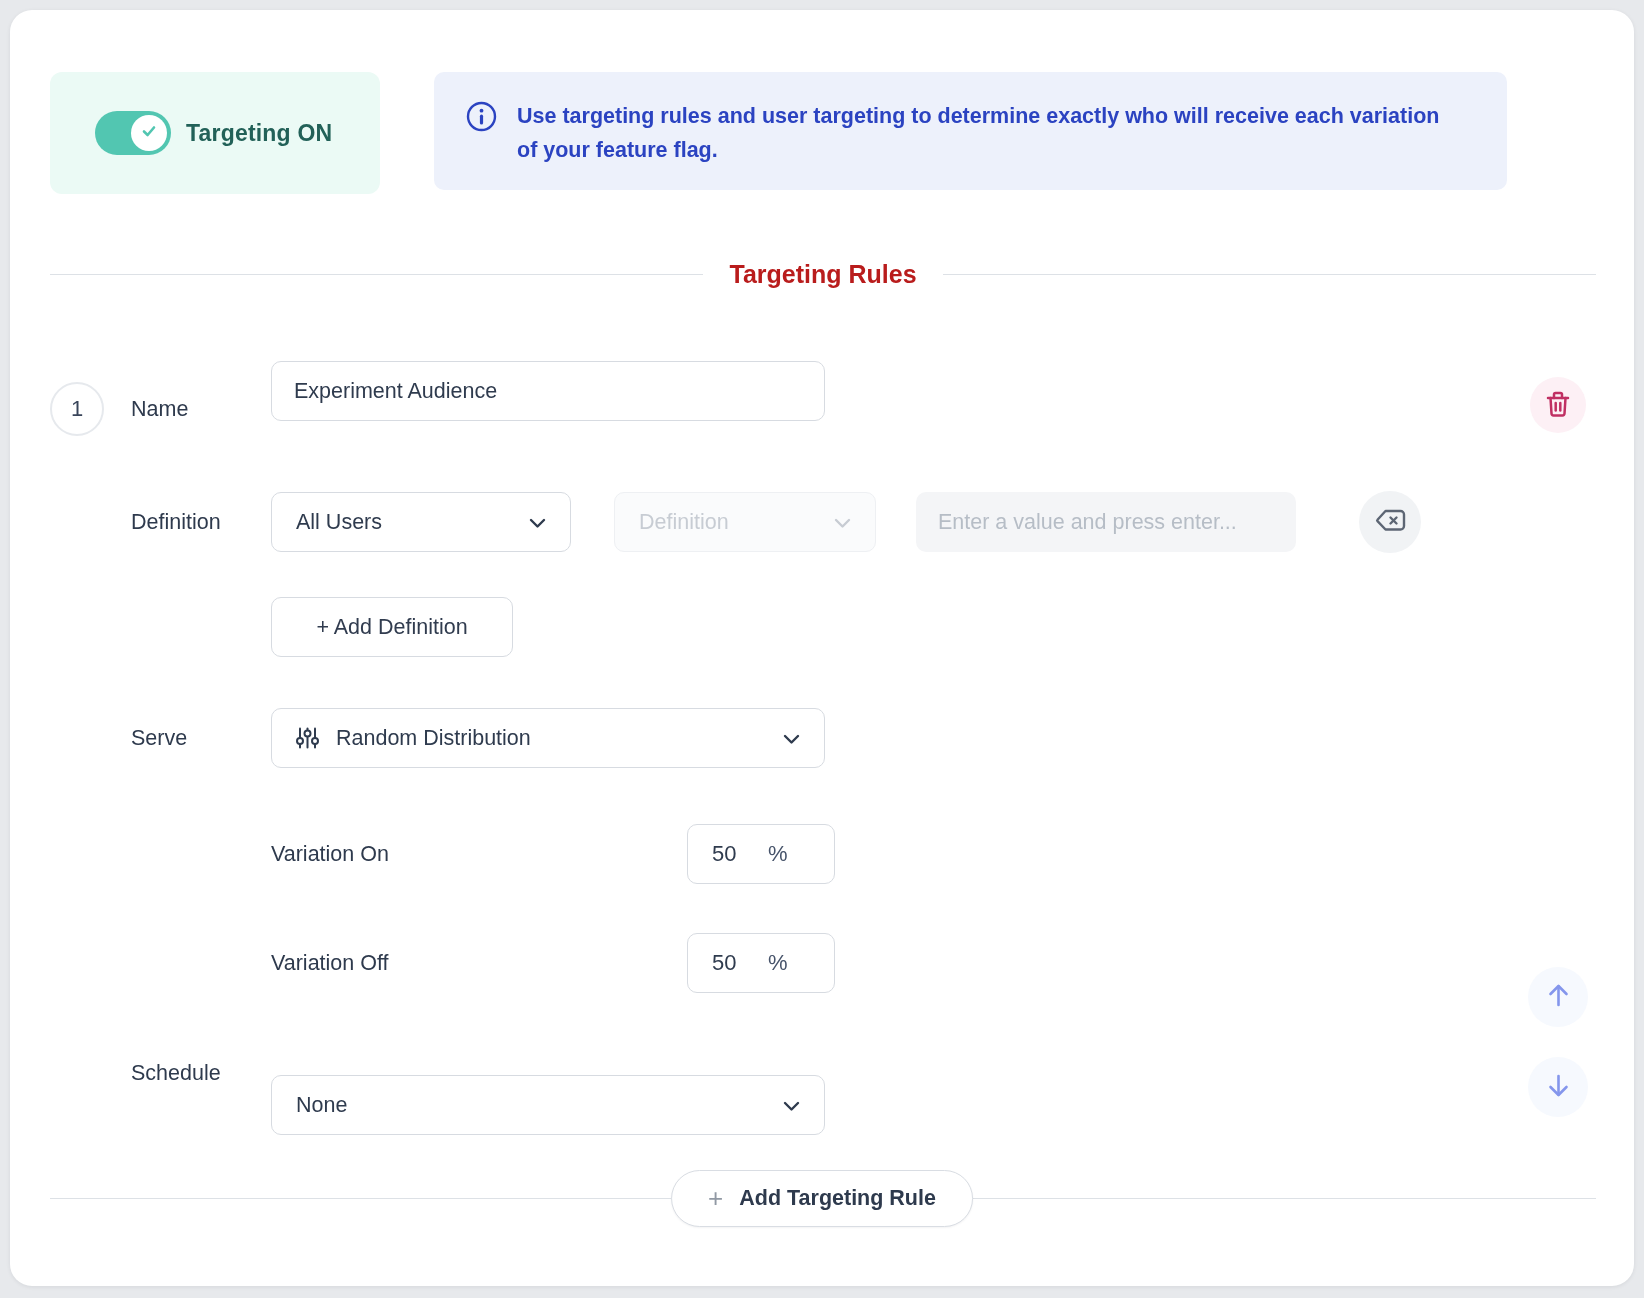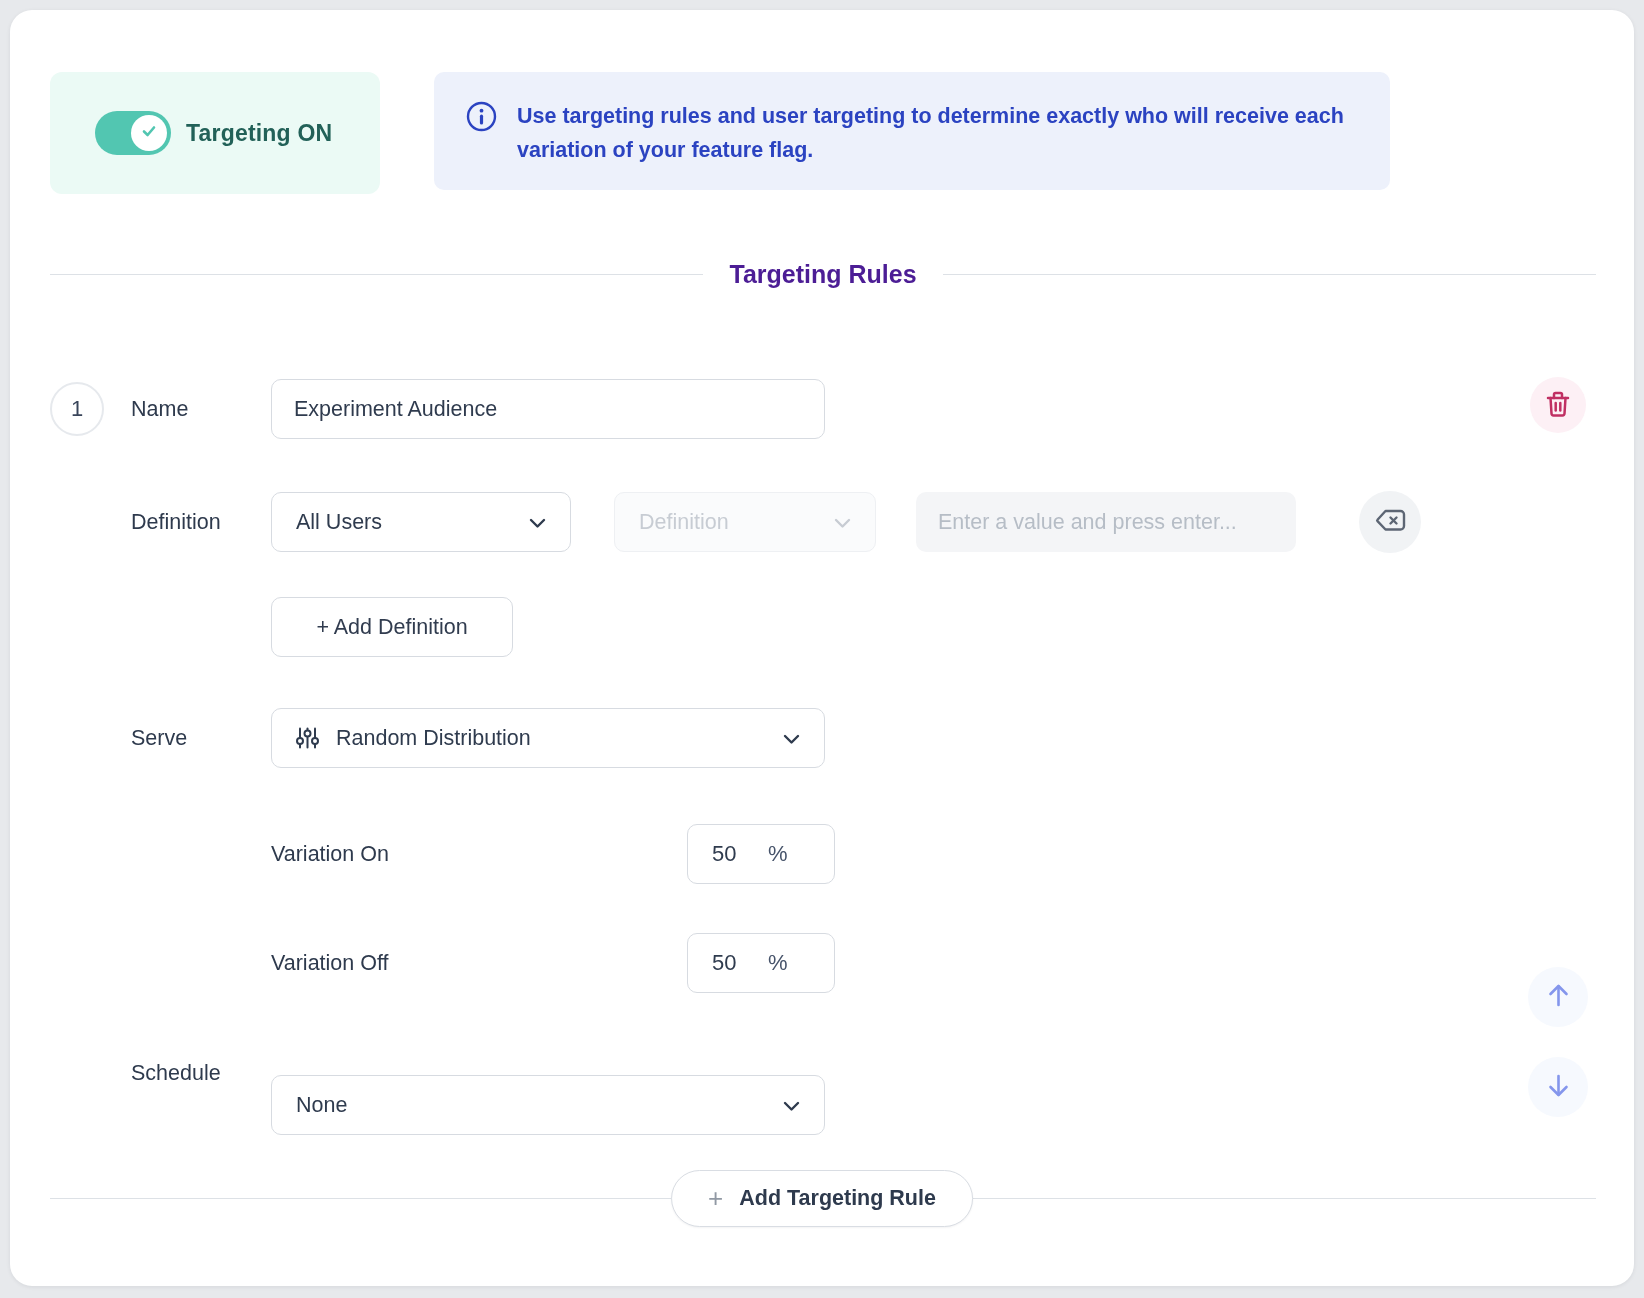--- a/index.html
+++ b/index.html
@@ -25,35 +25,35 @@
   }
   .toggle-knob{
     position:absolute;right:4px;top:4px;width:36px;height:36px;border-radius:50%;
     background:#ffffff;display:flex;align-items:center;justify-content:center;
   }
   .toggle-label{
     position:absolute;left:136px;top:0;height:122px;display:flex;align-items:center;
     font-size:23px;font-weight:700;color:#226158;letter-spacing:.2px;
   }
   .info-banner{
-    position:absolute;left:424px;top:62px;width:956px;height:118px;
+    position:absolute;left:424px;top:62px;width:1073px;height:118px;
     background:#edf1fb;border-radius:10px;box-sizing:border-box;
     padding:27px 46px 0 32px;display:flex;align-items:flex-start;
   }
   .info-icon{flex:0 0 auto;margin-top:2px;}
   .info-text{
     margin-left:20px;font-size:21.5px;line-height:34px;font-weight:700;color:#2b43c1;
   }
   
   .section-row{
     position:absolute;left:40px;top:247px;width:1546px;height:34px;
     display:flex;align-items:center;gap:26px;
   }
   .hline{flex:1;height:1px;background:#dde1e6;}
-  .section-title{font-size:25px;font-weight:700;color:#4c1d95;white-space:nowrap;}
+  .section-title{font-size:25px;font-weight:700;color:#b91c1c;white-space:nowrap;}
   
   .num-badge{
     position:absolute;left:40px;top:372px;width:54px;height:54px;border-radius:50%;
     border:2px solid #e6e9ed;box-sizing:border-box;background:#fff;
     display:flex;align-items:center;justify-content:center;
     font-size:22px;color:#39455a;
   }
   .form-label{
     position:absolute;height:60px;display:flex;align-items:center;
     font-size:21.5px;font-weight:500;color:#2e3a4d;
@@ -63,21 +63,21 @@
   .lbl-serve{left:121px;top:698px;}
   .lbl-schedule{left:121px;top:1033px;}
   .lbl-var-on{left:261px;top:814px;}
   .lbl-var-off{left:261px;top:923px;}
 
   .text-input{
     position:absolute;box-sizing:border-box;height:60px;border-radius:10px;
     border:1px solid #d7dbe1;background:#fff;padding:0 22px;
     font-family:"Liberation Sans",sans-serif;font-size:21.5px;color:#2f3b4e;outline:none;
   }
-  .name-input{left:261px;top:369px;width:554px;}
+  .name-input{left:261px;top:351px;width:554px;}
   .value-input{
     left:906px;top:482px;width:380px;border:none;background:#f4f5f7;
   }
   .value-input::placeholder{color:#b6bdc6;opacity:1;}
 
   .select-box{
     position:absolute;box-sizing:border-box;height:60px;border-radius:10px;
     border:1px solid #d7dbe1;background:#fff;display:flex;align-items:center;
     padding:0 24px;cursor:pointer;font-size:21.5px;font-weight:500;color:#2f3b4e;
   }

